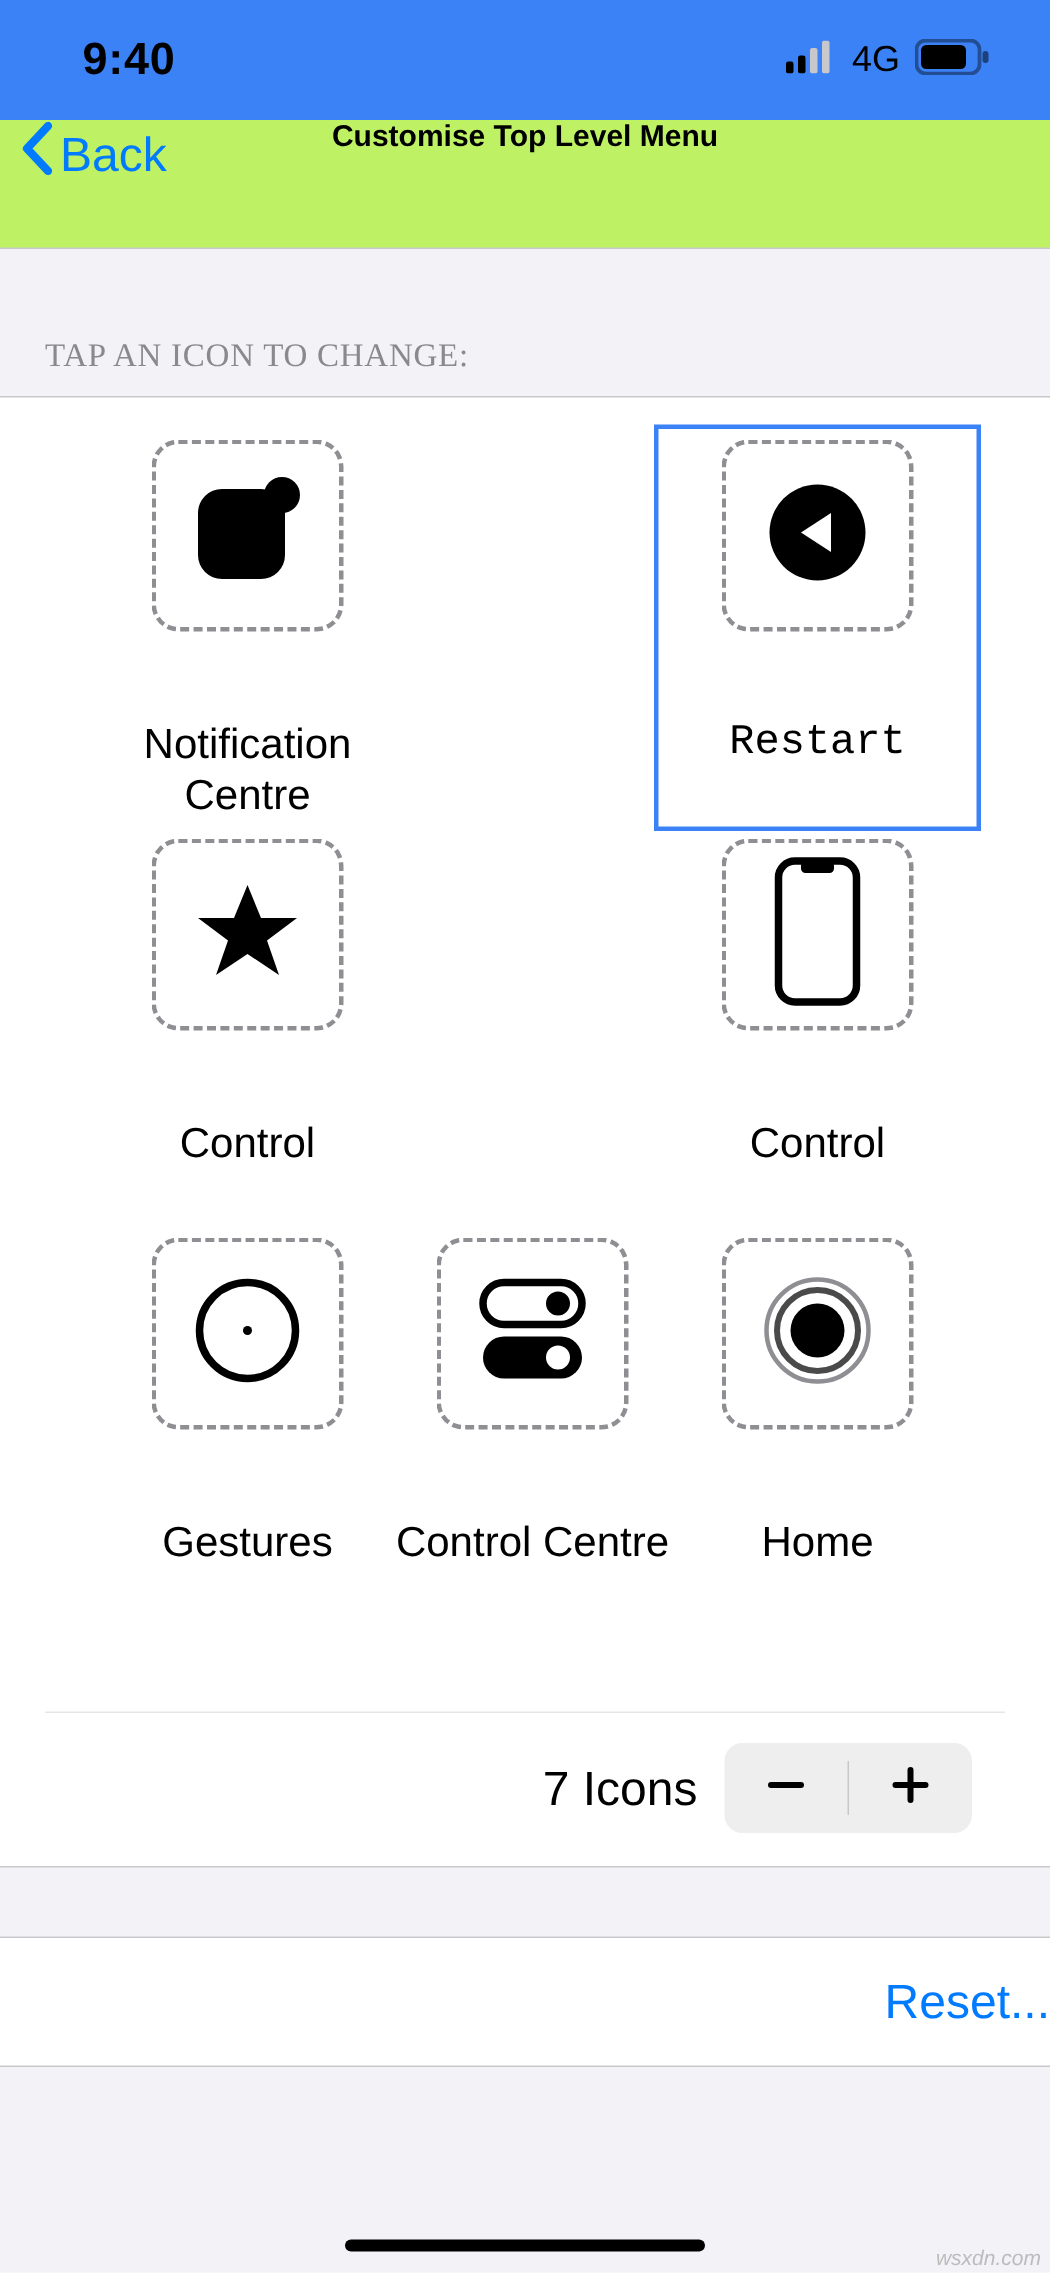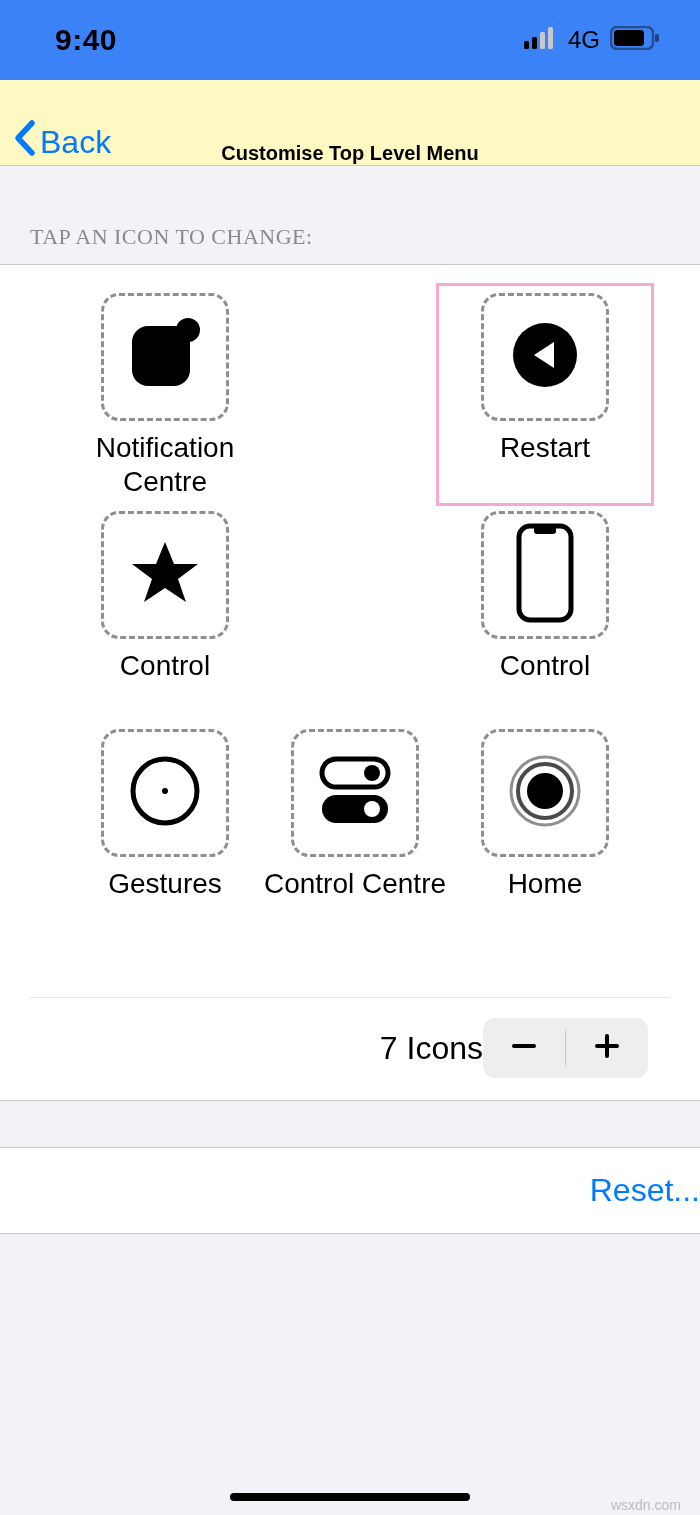--- a/index.html
+++ b/index.html
@@ -24,24 +24,24 @@
       background: #3b82f6;
     }
     .status-time { font-size: 30px; font-weight: 600; letter-spacing: 0.5px; }
     .status-right { display: flex; align-items: center; gap: 6px; }
     .sig-label { font-size: 24px; font-weight: 500; margin: 0 4px; }
 
     
     .nav-bar {
       height: 86px;
       border-bottom: 1px solid #c7c7cc;
-      background: #fef9c3;
+      background: #bef264;
       position: relative;
       display: flex;
-      align-items: flex-end;
+      align-items: flex-start;
     }
     .back-button {
       display: flex;
       align-items: center;
       color: #007aff;
       font-size: 32px;
       padding-left: 12px;
       font-weight: 400;
     }
     .back-chevron { margin-right: 2px; }
@@ -92,33 +92,36 @@
       align-items: center;
       justify-content: center;
       margin-bottom: 10px;
     }
     .icon-label {
       font-size: 28px;
       text-align: center;
       line-height: 1.2;
       color: #000;
       min-height: 68px;
+      margin-top: 48px;
     }
     .highlight-wrap {
-      border: 3px solid #f9a8d4;
+      border: 3px solid #3b82f6;
       padding: 7px 11px 4px 11px;
       margin: -10px -14px -7px -14px;
+      font-family: Liberation Mono, monospace;
     }
 
     
     .stepper-row {
       display: flex;
       align-items: center;
       justify-content: flex-end;
       padding: 20px 22px 22px 22px;
+      gap: 18px;
       border-top: 1px solid #e5e5ea;
       margin: 42px 30px 0 30px;
     }
     .stepper-label { font-size: 32px; color: #000; }
     .stepper {
       display: flex;
       background: #eeeeef;
       border-radius: 12px;
       overflow: hidden;
       height: 60px;
@@ -156,23 +159,24 @@
       width: 240px;
       height: 8px;
       background: #000;
       border-radius: 4px;
     }
 
     
     .watermark {
       position: absolute;
       bottom: 2px;
-      right: 19px;
+      right: 6px;
       font-size: 14px;
       color: #bcbcbc;
+      font-style: italic;
     }
   </style>
 </head>
 <body>
 
 <div class="status-bar">
   <div class="status-time">9:40</div>
   <div class="status-right">
     <span>
       <svg width="34" height="22" viewBox="0 0 34 22">

